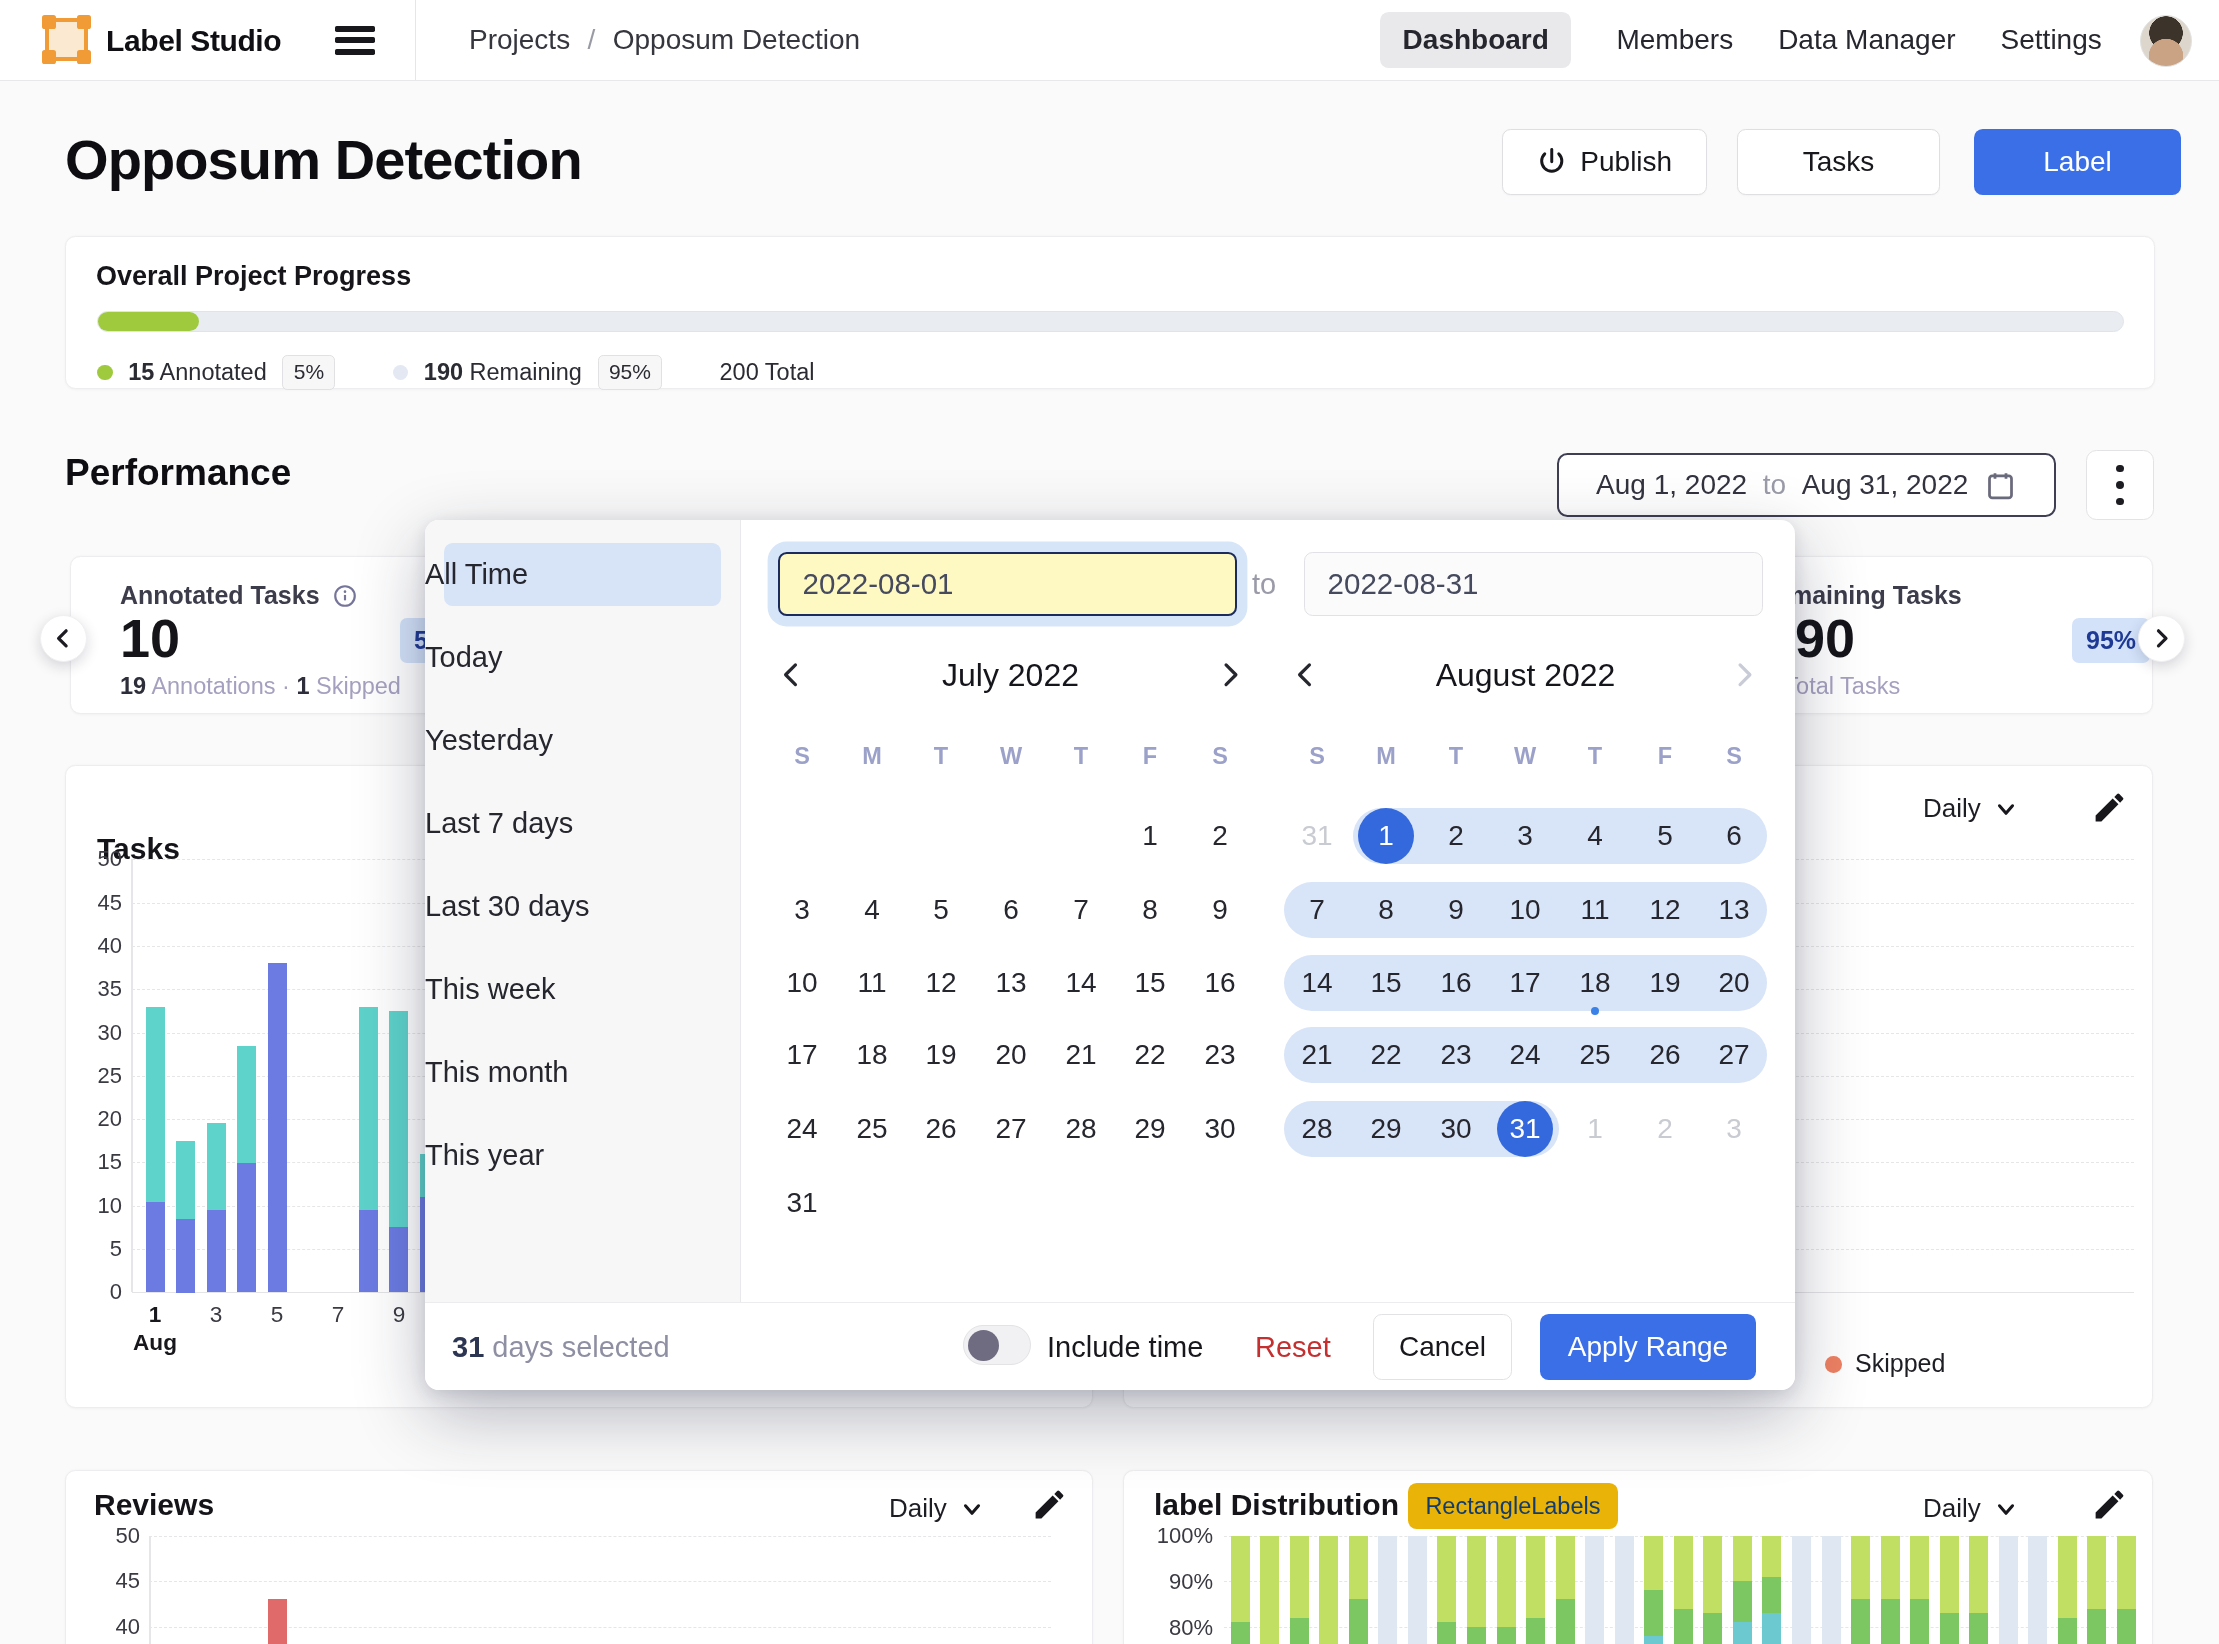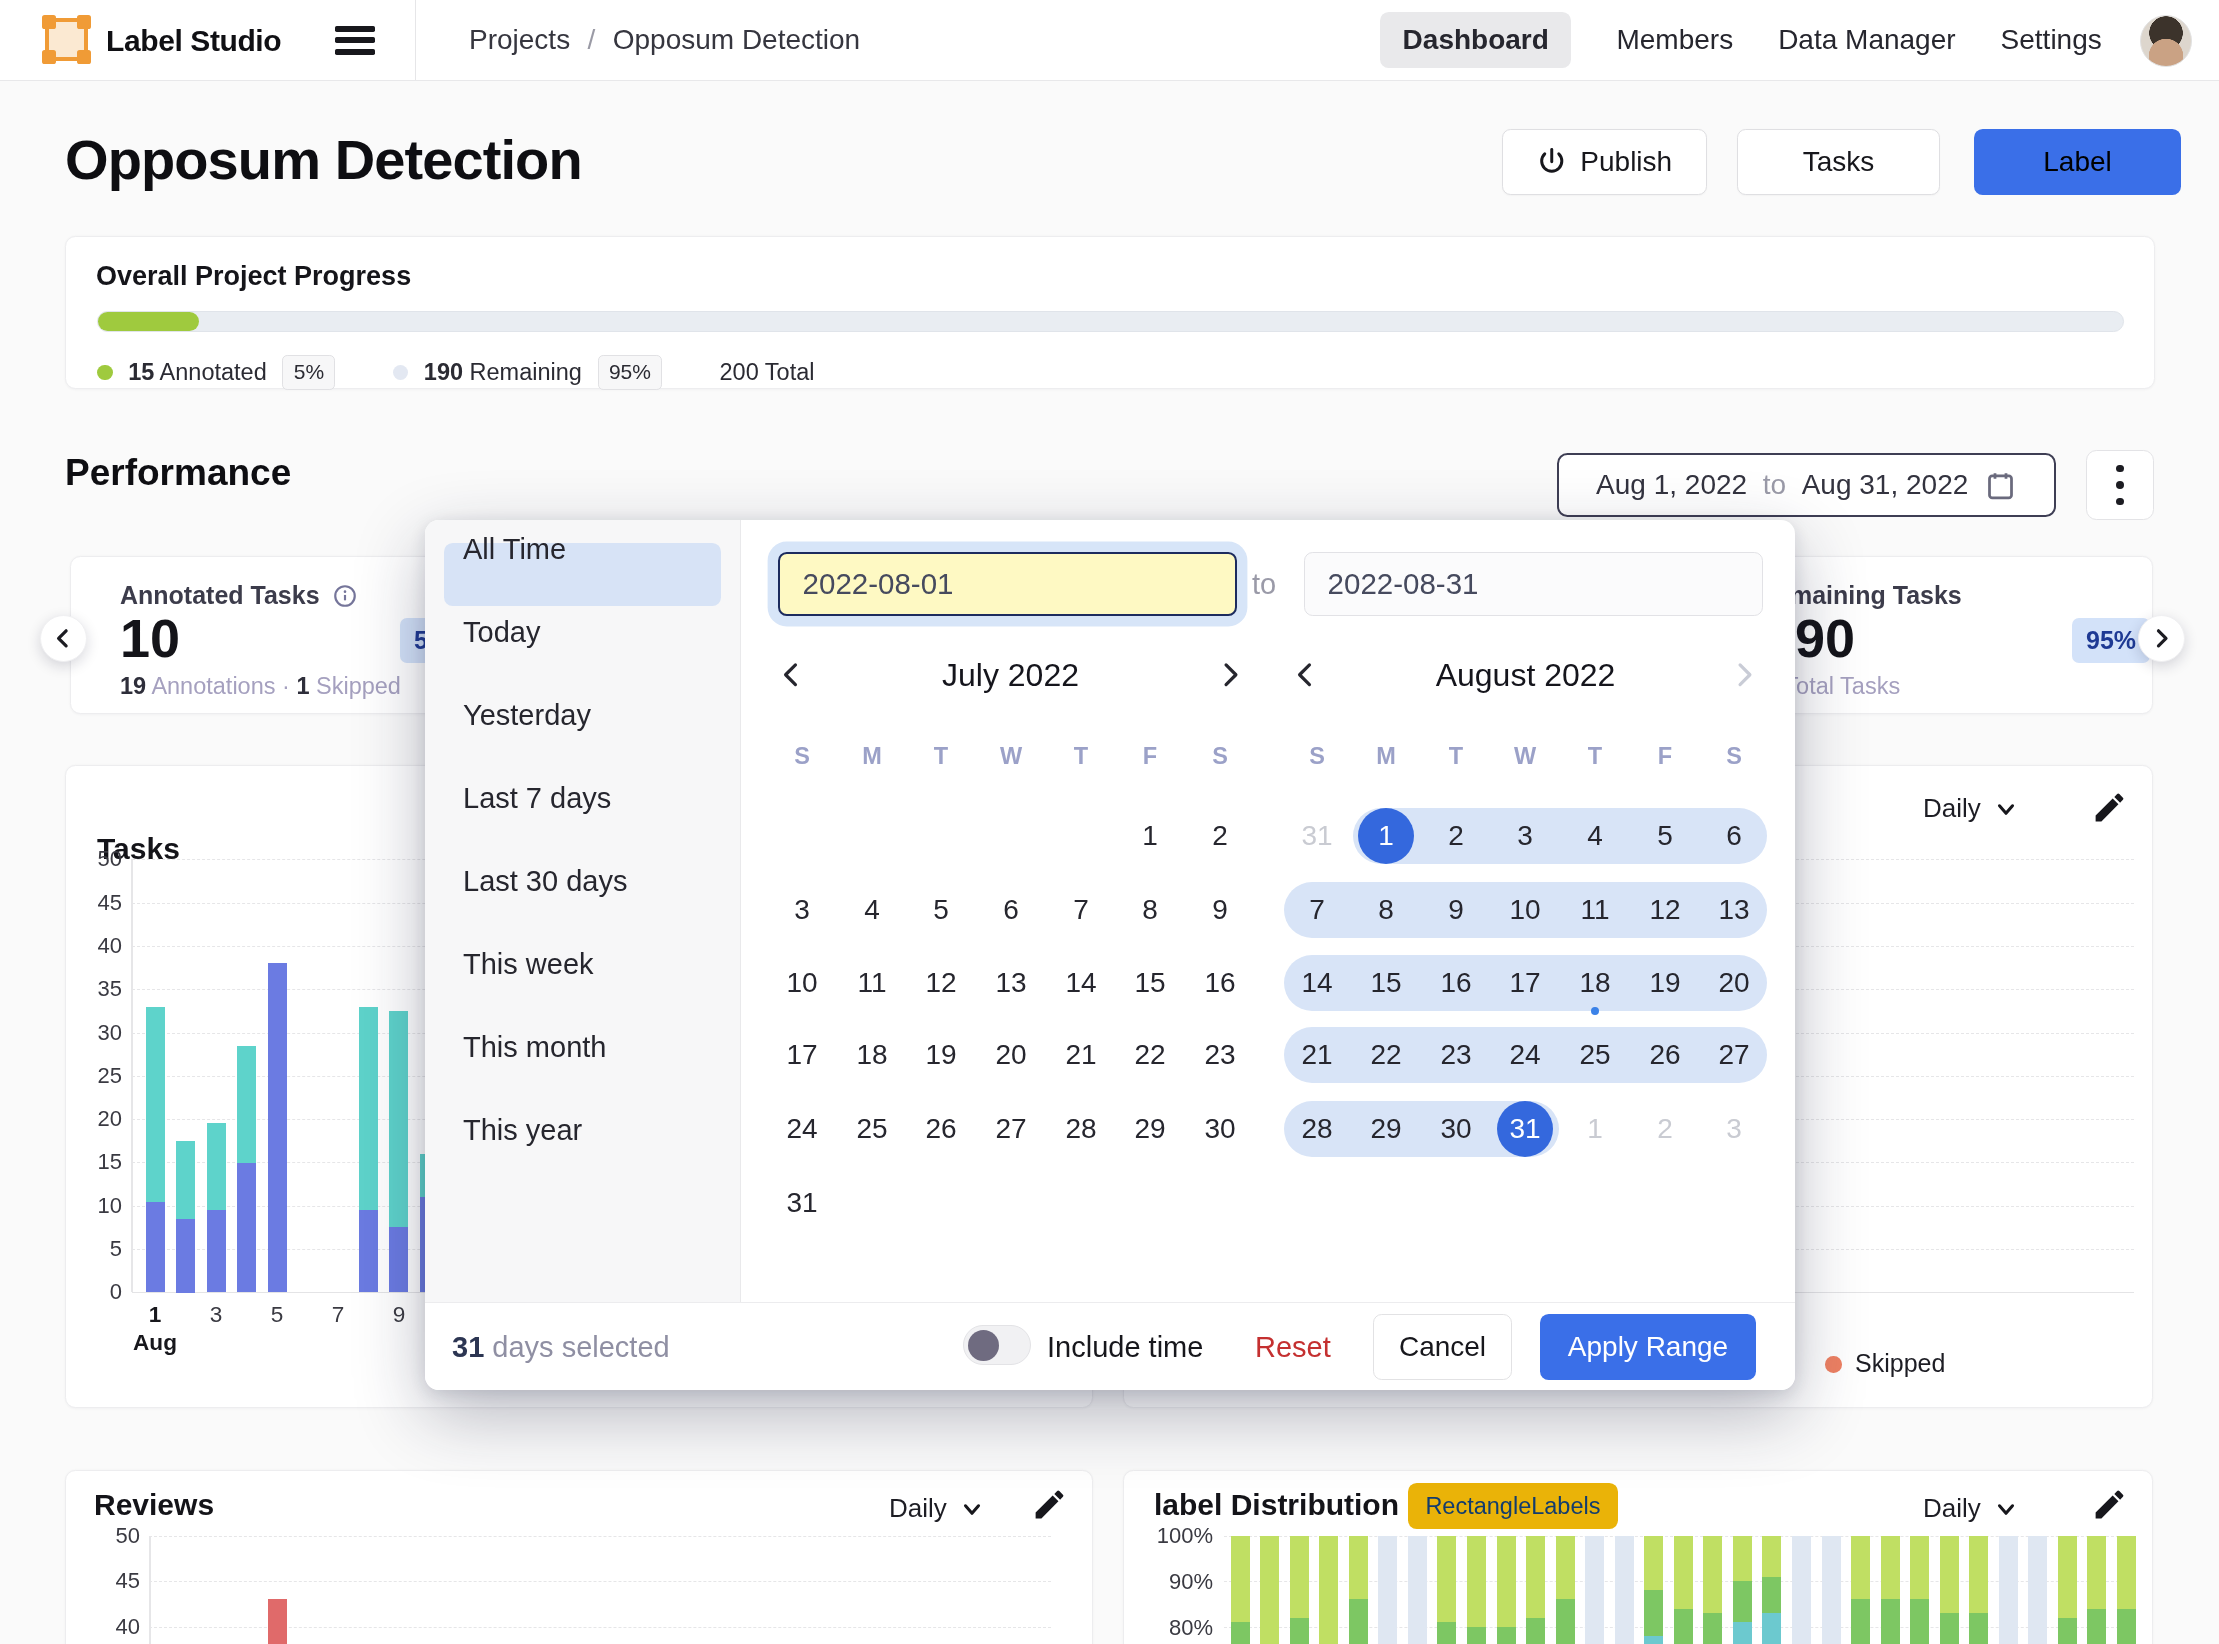--- a/index.html
+++ b/index.html
@@ -21,21 +21,21 @@
   .topnav .nav-item.active{background:#e9e9eb;border-radius:8.7px;padding:12px 22.6px;font-weight:600;}
   .avatar{position:absolute;left:2140px;top:14.8px;width:50px;height:50px;border-radius:50%;
     background:radial-gradient(circle at 50% 80%,#caa284 0 36%,transparent 37%),
                radial-gradient(circle at 50% 34%,#3c332b 0 40%,transparent 41%),#ddd6cd;
     border:0.9px solid #e2e2e2;}
 
   
   .h1{position:absolute;left:65px;top:127px;font-size:56px;font-weight:bold;letter-spacing:-0.9px;color:#0e0e12;}
   .btn{position:absolute;height:66px;border-radius:8.7px;box-sizing:border-box;display:flex;align-items:center;justify-content:center;gap:14px;font-size:28px;cursor:pointer;margin-left:27px;}
   .btn.secondary{background:#fff;border:0.9px solid #dfdfe2;color:#17171c;box-shadow:0 0.9px 1.7px rgba(0,0,0,.03);}
-  .btn.primary{background:#3a6fe8;border:none;color:#000000;}
+  .btn.primary{background:#3a6fe8;border:none;color:#ffffff;}
 
   
   .card{position:absolute;background:#fff;border:0.9px solid #ededef;border-radius:10.4px;box-shadow:0 0.9px 2.6px rgba(25,25,50,.04);box-sizing:border-box;}
 
   .progress-title{position:absolute;left:96px;top:261px;font-size:27px;font-weight:bold;color:#15151a;}
   .progress-track{position:absolute;left:97px;top:311px;width:2027px;height:21px;background:#e9edf2;border:0.9px solid #e0e4ea;border-radius:10.4px;box-sizing:border-box;}
   .progress-fill{height:100%;background:#9fca3e;border-radius:10.4px;}
   .legend-row{position:absolute;left:97px;top:355px;display:flex;align-items:center;gap:15.6px;font-size:23.5px;color:#2b2b33;}
   .dot{width:15.6px;height:15.6px;border-radius:50%;display:inline-block;}
   .pct-badge{border:0.9px solid #e1e1e4;background:#f7f7f8;border-radius:5.2px;padding:4.3px 10.4px;font-size:21px;color:#2b2b33;}
@@ -65,21 +65,21 @@
   .ytick{position:absolute;font-size:22px;color:#3a3a42;text-align:right;}
   .xtick{position:absolute;font-size:22.6px;color:#3a3a42;text-align:center;}
   .xtick.strong{font-weight:bold;color:#17171c;}
   .bar{position:absolute;}
   .legend-dot{position:absolute;border-radius:50%;}
   .legend-label{position:absolute;font-size:25px;font-weight:500;color:#1d1d24;}
 
   
   .modal{position:absolute;left:425px;top:520px;width:1370px;height:870px;background:#fff;border-radius:14px;box-shadow:0 24px 70px rgba(25,30,60,.30),0 3.5px 15.6px rgba(25,30,60,.12);z-index:20;box-sizing:border-box;}
   .dp-sidebar{position:absolute;left:0;top:0;width:316px;height:782px;background:#f7f7f8;border-right:0.9px solid #e9e9eb;border-radius:14px 0 0 0;padding-top:13px;box-sizing:border-box;}
-  .preset{position:relative;height:83px;display:flex;align-items:flex-start;padding-left:38px;font-size:29px;color:#26262e;cursor:pointer;}
+  .preset{position:relative;height:83px;display:flex;align-items:center;font-size:29px;color:#26262e;cursor:pointer;}
   .preset span{position:relative;z-index:1;}
   .preset.selected::before{content:"";position:absolute;left:19px;right:19px;top:9.6px;bottom:9.6px;background:#d7e3f6;border-radius:8.7px;}
   .dp-input{position:absolute;height:64px;border-radius:8.7px;font-size:29.5px;color:#464a5e;padding:0 22.6px;box-sizing:border-box;font-family:"Liberation Sans",sans-serif;background:#fbfbfc;border:0.9px solid #e2e2e6;outline:none;}
   .dp-input.focused{border:2.6px solid #1c2b5e;box-shadow:0 0 0 10.4px #d7e5f8;background:#fef9c3;}
   .dp-to{position:absolute;font-size:29px;color:#9a9aa8;}
   .cal-title{position:absolute;font-size:32px;font-weight:500;color:#15151c;text-align:center;}
   .cal-arrow{position:absolute;width:38px;height:38px;display:flex;align-items:center;justify-content:center;cursor:pointer;color:#26262e;}
   .cal-arrow.disabled{color:#c9ccd6;cursor:default;}
   .wd{position:absolute;width:70px;height:35px;line-height:35px;text-align:center;font-size:23.5px;font-weight:700;color:#9ba1c8;}
   .daycell{position:absolute;width:70px;height:73px;line-height:73px;text-align:center;font-size:28px;color:#26262e;cursor:pointer;z-index:2;}

